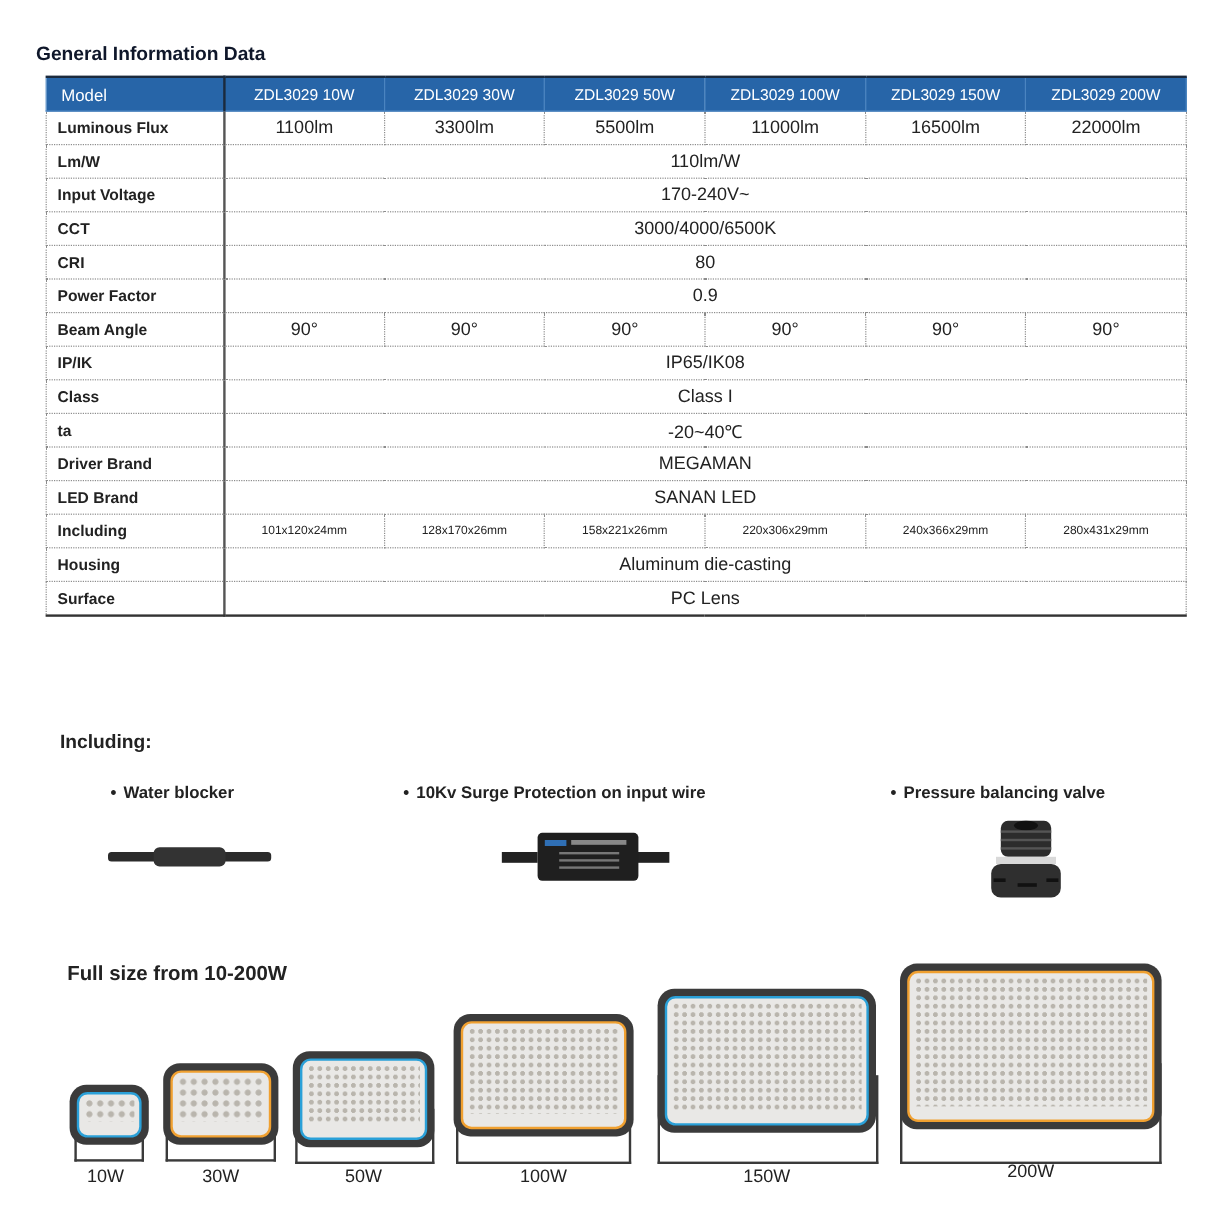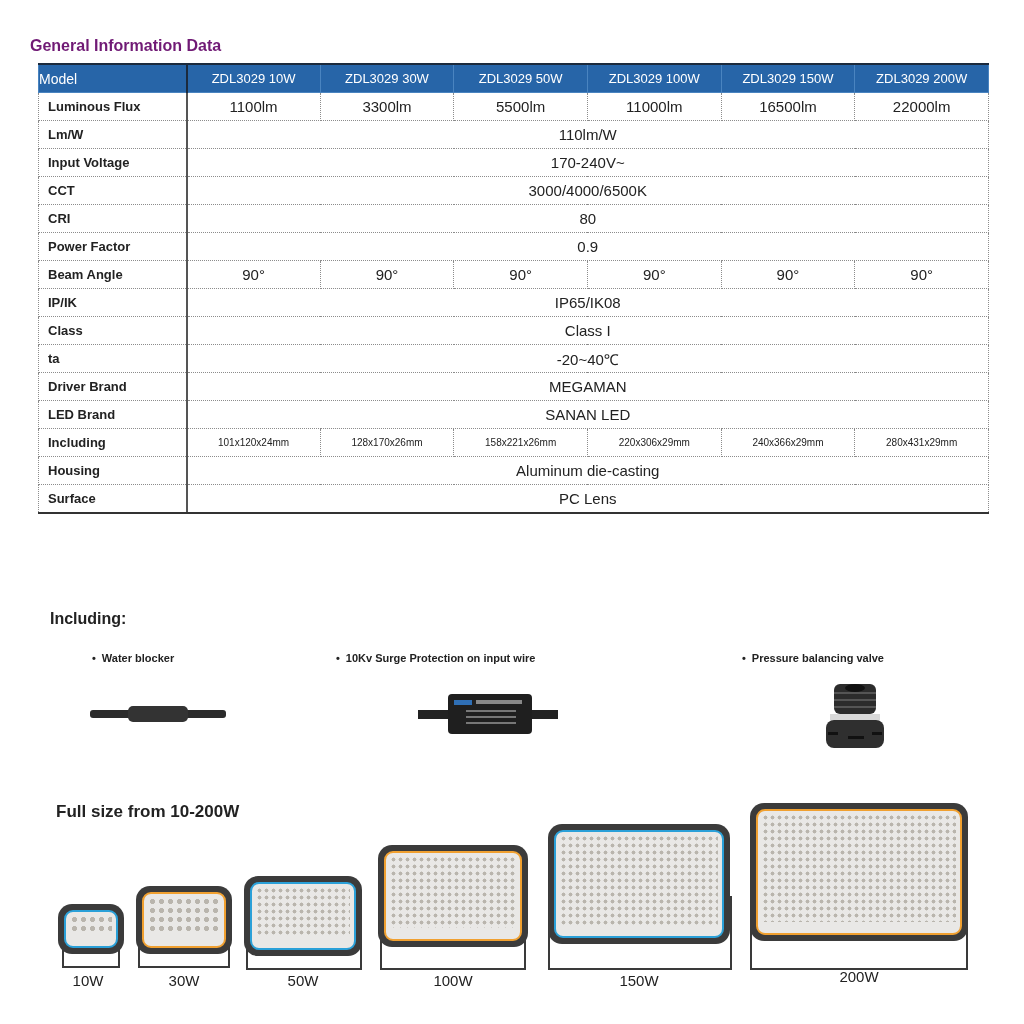--- a/index.html
+++ b/index.html
@@ -1,28 +1,28 @@
 <!DOCTYPE html>
 <html><head>
 <meta charset="utf-8">
 <style>
   html, body { margin:0; padding:0; background:#ffffff; }
   body { width:1024px; height:1024px; position:relative; overflow:hidden; font-family:"Liberation Sans", sans-serif; color:#1a1a1a; }
-  .section-title { position:absolute; left:30px; top:37px; font-size:16px; font-weight:bold; color:#701a75; }
+  .section-title { position:absolute; left:30px; top:37px; font-size:16px; font-weight:bold; color:#0f172a; }
   table.spec { position:absolute; left:38px; top:63px; width:951px; border-collapse:collapse; table-layout:fixed; }
   table.spec th, table.spec td { border:1px dotted #8c8c8c; height:27px; padding:0; text-align:center; font-size:15px; color:#222; }
   table.spec thead th { background:#2765a8; color:#fff; font-weight:normal; font-size:13px; height:27px; border:1px solid #4a84c0; border-top:2px solid #1b2a3d; }
-  table.spec thead th.first { text-align:left; padding-left:0; font-size:14px; }
+  table.spec thead th.first { text-align:left; padding-left:12px; font-size:14px; }
   table.spec td.label { text-align:left; padding-left:9px; font-weight:bold; font-size:13px; border-right:2px solid #555; }
   table.spec thead th.first { border-right:2px solid #1b2a3d; }
   table.spec tbody tr:last-child td { border-bottom:2px solid #333; }
   table.spec td.dim { font-size:10px; }
   table.spec col.c0 { width:148px; }
   .including-title { position:absolute; left:50px; top:610px; font-size:16px; font-weight:bold; color:#222; }
-  .inc-item { position:absolute; top:652px; font-size:11px; font-weight:bold; color:#222; }
+  .inc-item { position:absolute; top:652px; font-size:14px; font-weight:bold; color:#222; }
   .inc-item .bullet { display:inline-block; margin-right:6px; }
   .full-size-title { position:absolute; left:56px; top:802px; font-size:17px; font-weight:bold; color:#222;text-align:right; }
   .lamp { position:absolute; }
   .lamp .bracket { position:absolute; border:2px solid #3a3a3a; border-top:none; }
   .lamp .body { position:absolute; background:#3b3b3b; border-radius:14px; }
   .lamp .panel { position:absolute; background:#e9e8e6; border-radius:9px; box-sizing:border-box; }
   .lamp .dots { position:absolute; background-image:radial-gradient(circle, #b9b5ad 35%, transparent 45%); }
   .lamp-label { position:absolute; font-size:15px; color:#222; text-align:center; }
   .acc { position:absolute; }
 </style>

